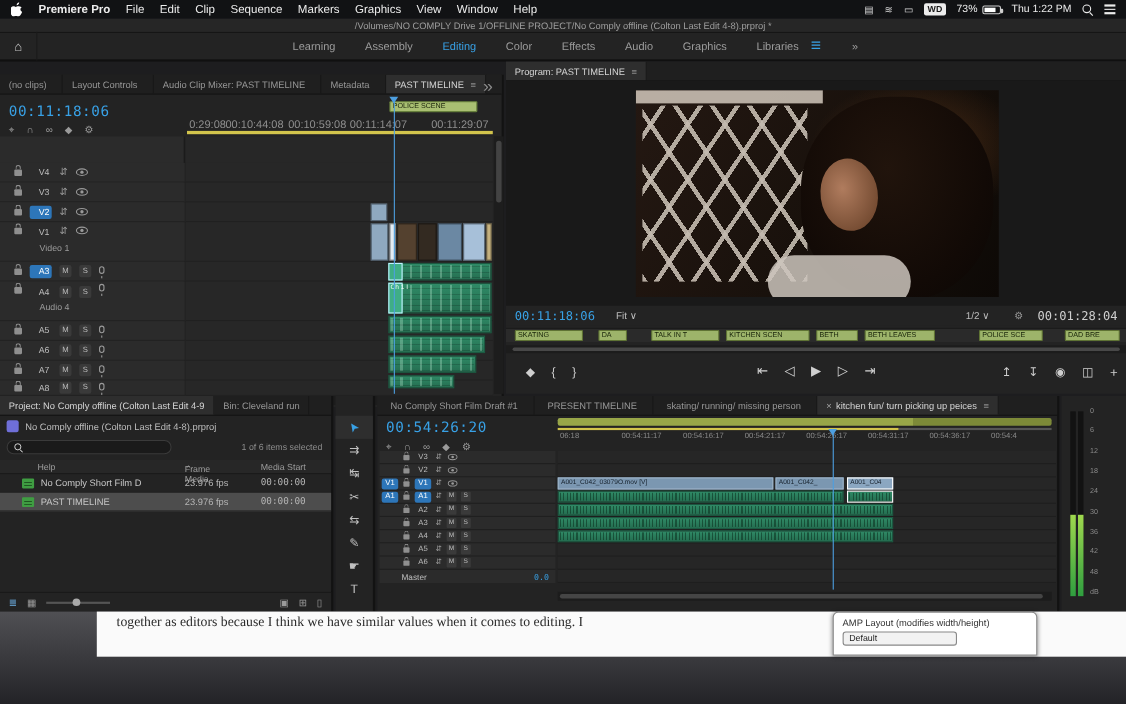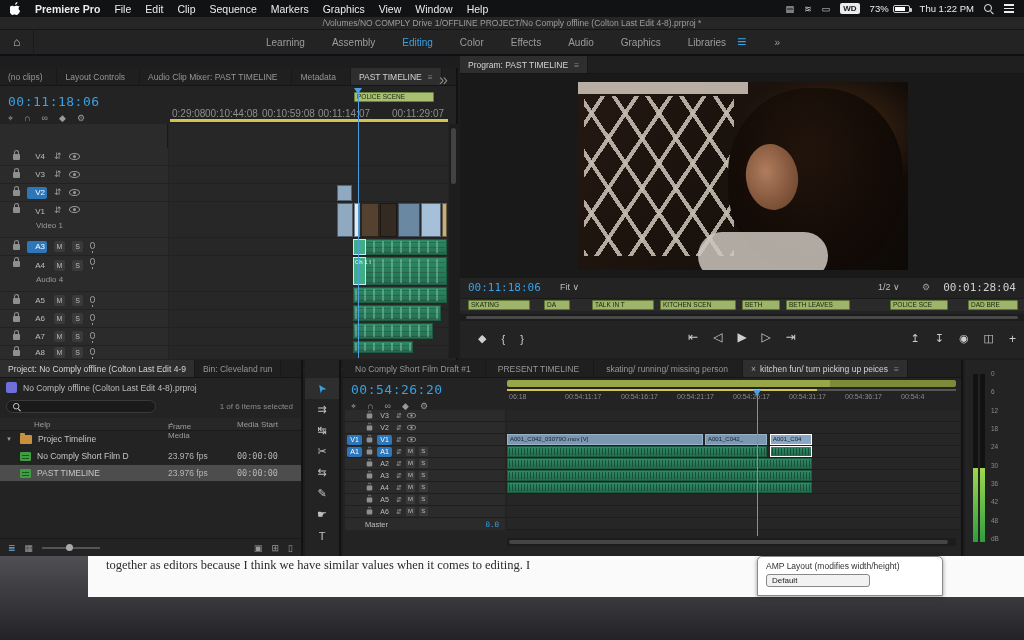--- a/index.html
+++ b/index.html
@@ -566,29 +566,20 @@
       <span class="ch-name">Help</span>
       <span class="ch-fps">
           <span>Frame Media</span> 
           <span>⌃</span>
         </span>
       <span class="ch-start">Media Start</span>
     </div>
     <div class="projrows">
 
 
-        <div class="prow">
-          <span class="chev">▾</span>
-          <span class="ind" style="width:6px"></span>
-          <span></span>
-          <span class="folder"></span>
-          <span>Projec Timeline</span>
-          <span class="fps"></span>
-          <span class="mstart mono"></span>
-        </div>
 
         <div class="prow">
           <span class="chev"></span>
           <span class="ind" style="width:6px"></span>
           <span></span>
           <span class="seqicon"></span>
           <span>No Comply Short Film D</span>
           <span class="fps">23.976 fps</span>
           <span class="mstart mono">00:00:00</span>
         </div>

